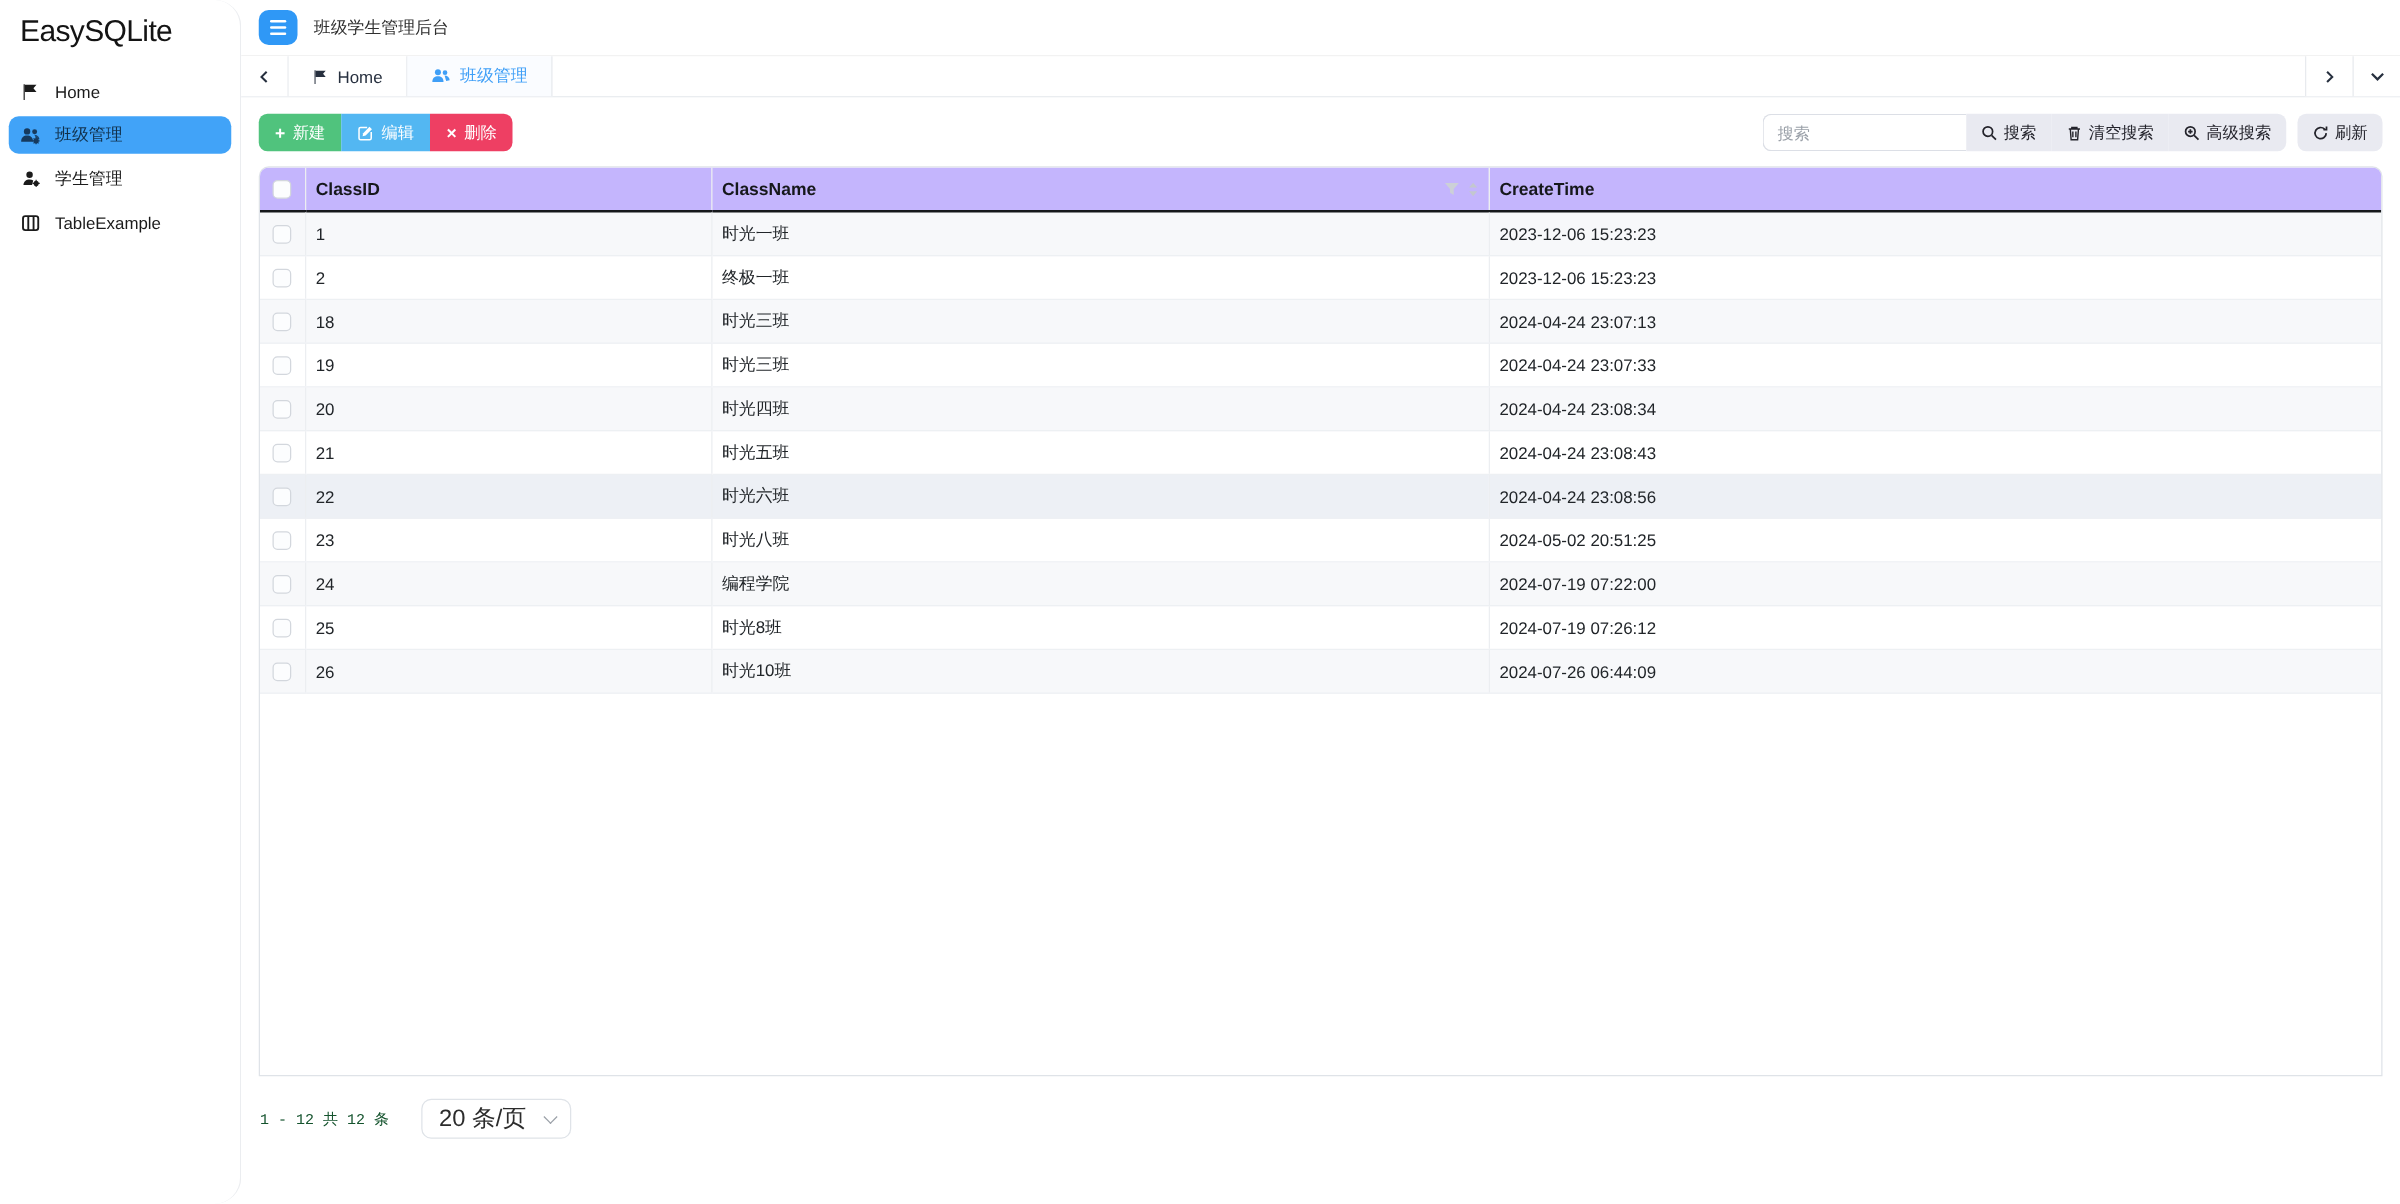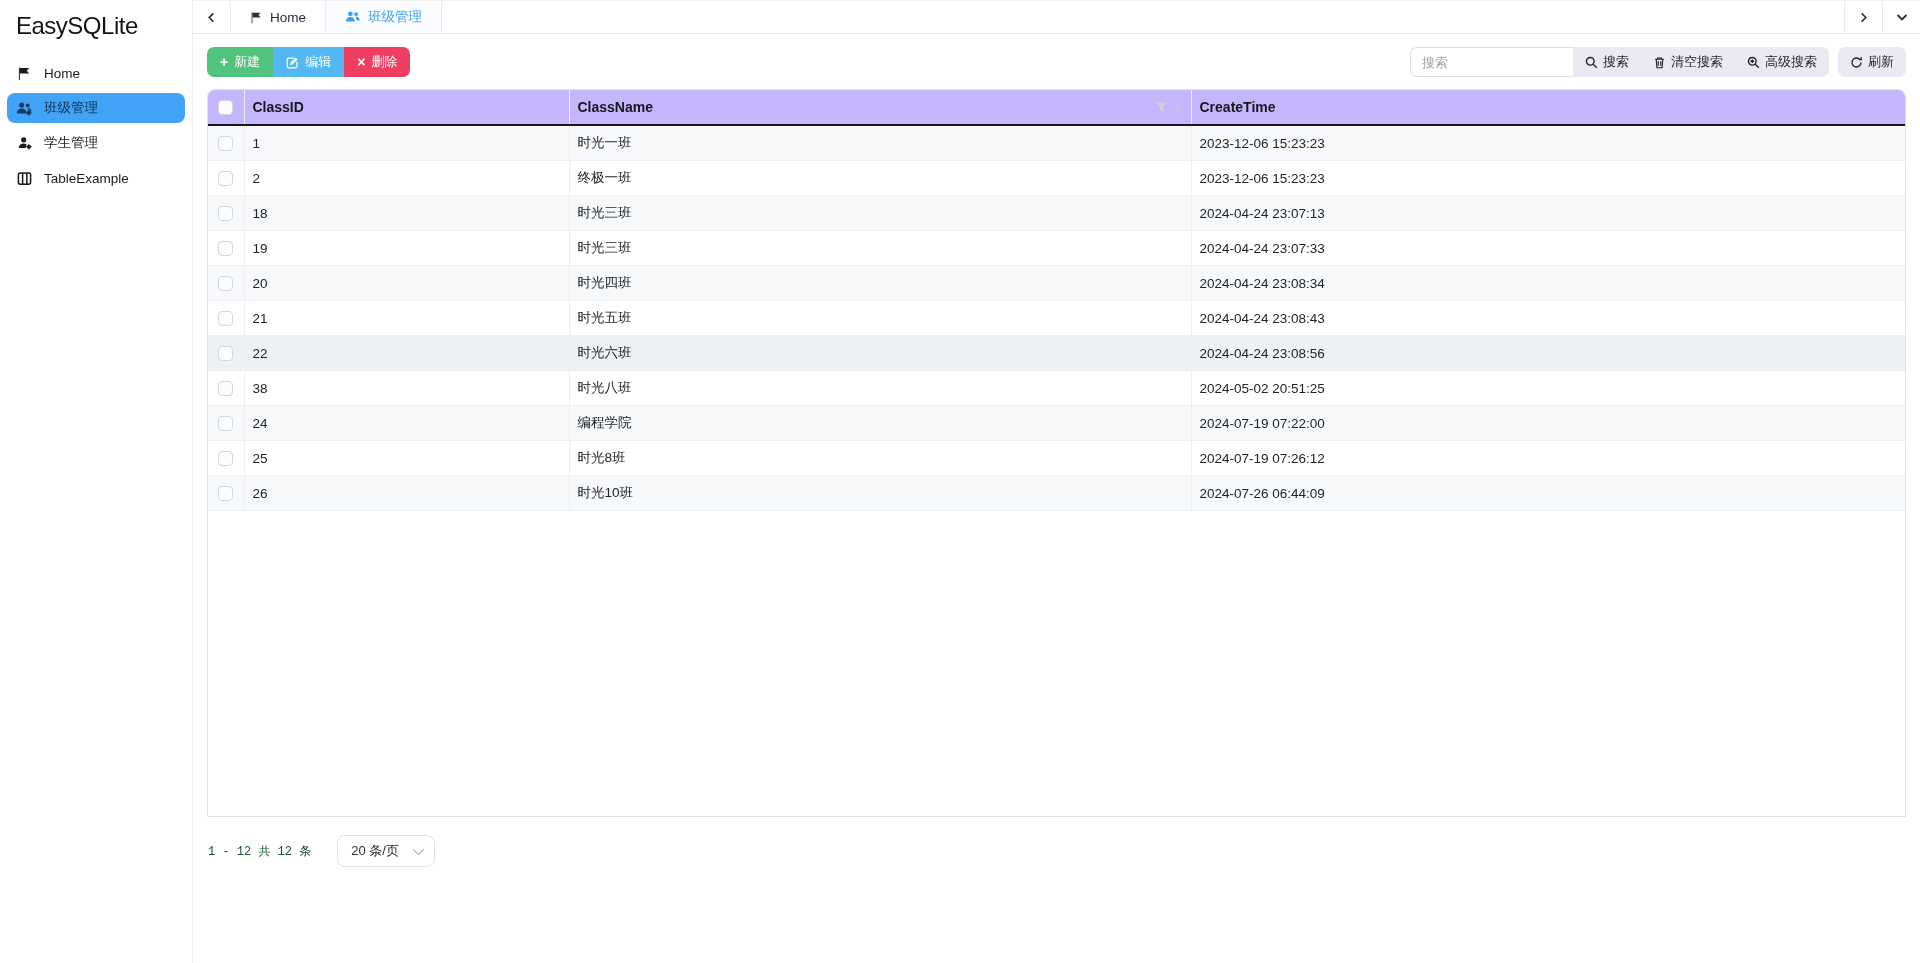--- a/index.html
+++ b/index.html
@@ -1,21 +1,21 @@
 <!DOCTYPE html>
 <html><head>
 <meta charset="utf-8">
 <style>
   * { margin:0; padding:0; box-sizing:border-box; }
   html,body { width:1920px; height:963px; overflow:hidden; background:#fff;
     font-family:"Liberation Sans","DejaVu Sans",sans-serif; color:#212529; }
 
   
   .sidebar { position:fixed; left:0; top:0; width:193px; height:963px;
-    background:#fff; border-right:1px solid #ebedf0; z-index:20; }
+    background:#fff; border-right:1px solid #ebedf0; z-index:20;border-radius:21px; }
   .brand { padding:12px 16px 14px 16px; font-size:24px; font-weight:500; color:#141414; letter-spacing:-0.5px; }
   .menu { padding:4px 7px; }
   .menu-item { display:flex; align-items:center; gap:11px; height:30px; padding:0 9px;
     border-radius:8px; margin-bottom:5px; font-size:13.5px; color:#1b1b1b; cursor:pointer; }
   .menu-item .mi-icon { width:17px; height:17px; display:flex; align-items:center; justify-content:center; color:#1b1b1b; flex:0 0 17px; }
   .menu-item.active { background:#41a3f8; color:#11304b; }
   .menu-item.active .mi-icon { color:#163a5e; }
 
   
   .main { margin-left:193px; height:963px; display:flex; flex-direction:column; }
@@ -72,21 +72,21 @@
   .th-flex { display:flex; align-items:center; justify-content:space-between; }
   .th-icons { display:flex; align-items:center; gap:6px; }
   .checkbox { display:inline-block; width:15px; height:15px; border:1px solid #d3d7dd;
     border-radius:4px; background:#fcfdfe; cursor:pointer; vertical-align:middle; }
   td.chk, th.chk { text-align:center; padding:8px 4px; }
 
   
   .pagination { display:flex; align-items:center; margin-top:18px; padding-left:1px; }
   .page-summary { font-size:12px; color:#14532d;font-family:Liberation Mono, monospace; }
   .page-size { margin-left:26px; height:32px; border:1px solid #dfe3e8; border-radius:8px;
-    display:flex; align-items:center; gap:14px; padding:0 13px; font-size:13px; color:#2c2c2c;
+    display:flex; align-items:center; gap:14px; padding:0 13px; font-size:19px; color:#2c2c2c;
     background:#fff; cursor:pointer; }
   .chev { display:inline-block; width:8px; height:8px; border-right:1.6px solid #9aa0a8;
     border-bottom:1.6px solid #9aa0a8; transform:rotate(45deg) translateY(-2px); }
 
   
   .footer { flex:0 0 36px; border-top:1px solid #e7e9ec; display:flex; align-items:center;
     justify-content:center; position:relative; background:#fff; }
   .footer-link { color:#3d7ff7; font-size:13.5px; text-decoration:none; cursor:pointer; }
   .footer-top { position:absolute; right:26px; top:50%; transform:translateY(-50%); cursor:pointer;
     display:flex; align-items:center; color:#2c3340; }
@@ -142,20 +142,28 @@
         </svg>
       </span>
       <span>TableExample</span>
     </div>
 
   </div>
 </div>
 
 <div class="main">
 
+  <div class="topbar">
+    <button class="hamburger">
+      <span></span>
+        <span></span>
+        <span></span>
+    </button>
+    <div class="topbar-title">班级学生管理后台</div>
+  </div>
 
   <div class="tabbar">
     <div class="tab-arrow">
       <svg width="11" height="11" viewBox="0 0 12 12" fill="none" stroke="currentColor" stroke-width="1.8">
           <path d="M8 1.5 3.5 6 8 10.5"></path>
         </svg>
     </div>
     <div class="tab">
       <span class="tab-icon">
         <svg width="13" height="13" viewBox="0 0 16 16" fill="currentColor">
@@ -311,21 +319,21 @@
               <td>2024-04-24 23:08:43</td>
             </tr>
             <tr class="hovered">
               <td class="chk"><span class="checkbox"></span></td>
               <td>22</td>
               <td>时光六班</td>
               <td>2024-04-24 23:08:56</td>
             </tr>
             <tr>
               <td class="chk"><span class="checkbox"></span></td>
-              <td>38</td>
+              <td>23</td>
               <td>时光八班</td>
               <td>2024-05-02 20:51:25</td>
             </tr>
             <tr>
               <td class="chk"><span class="checkbox"></span></td>
               <td>24</td>
               <td>编程学院</td>
               <td>2024-07-19 07:22:00</td>
             </tr>
             <tr>

